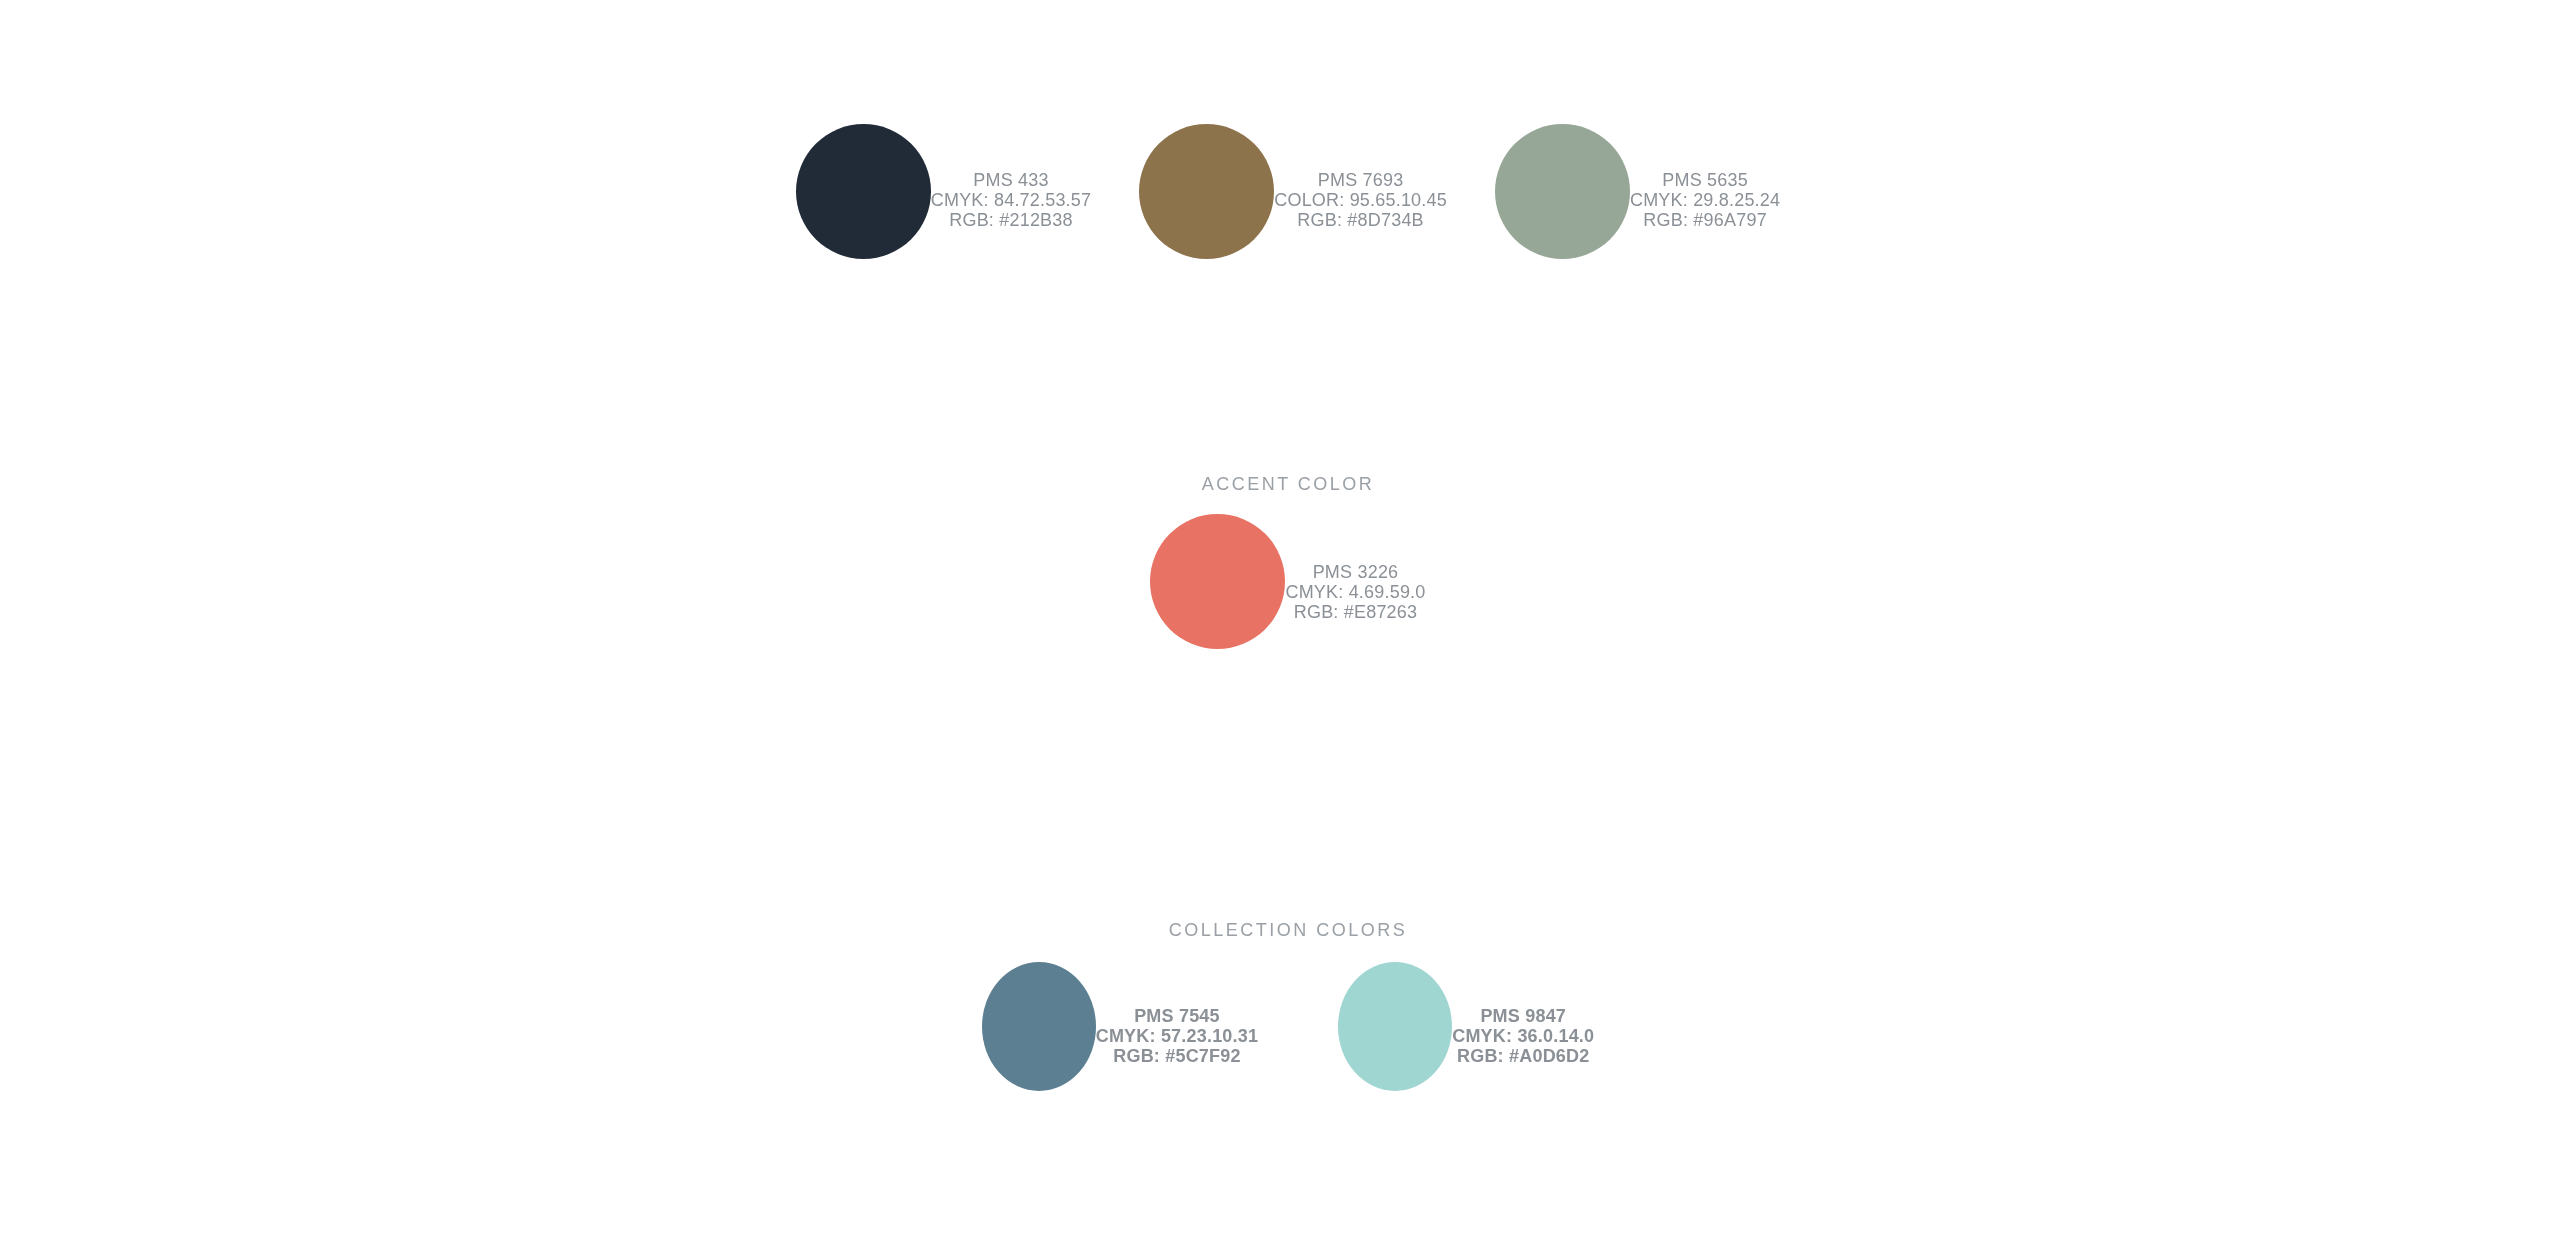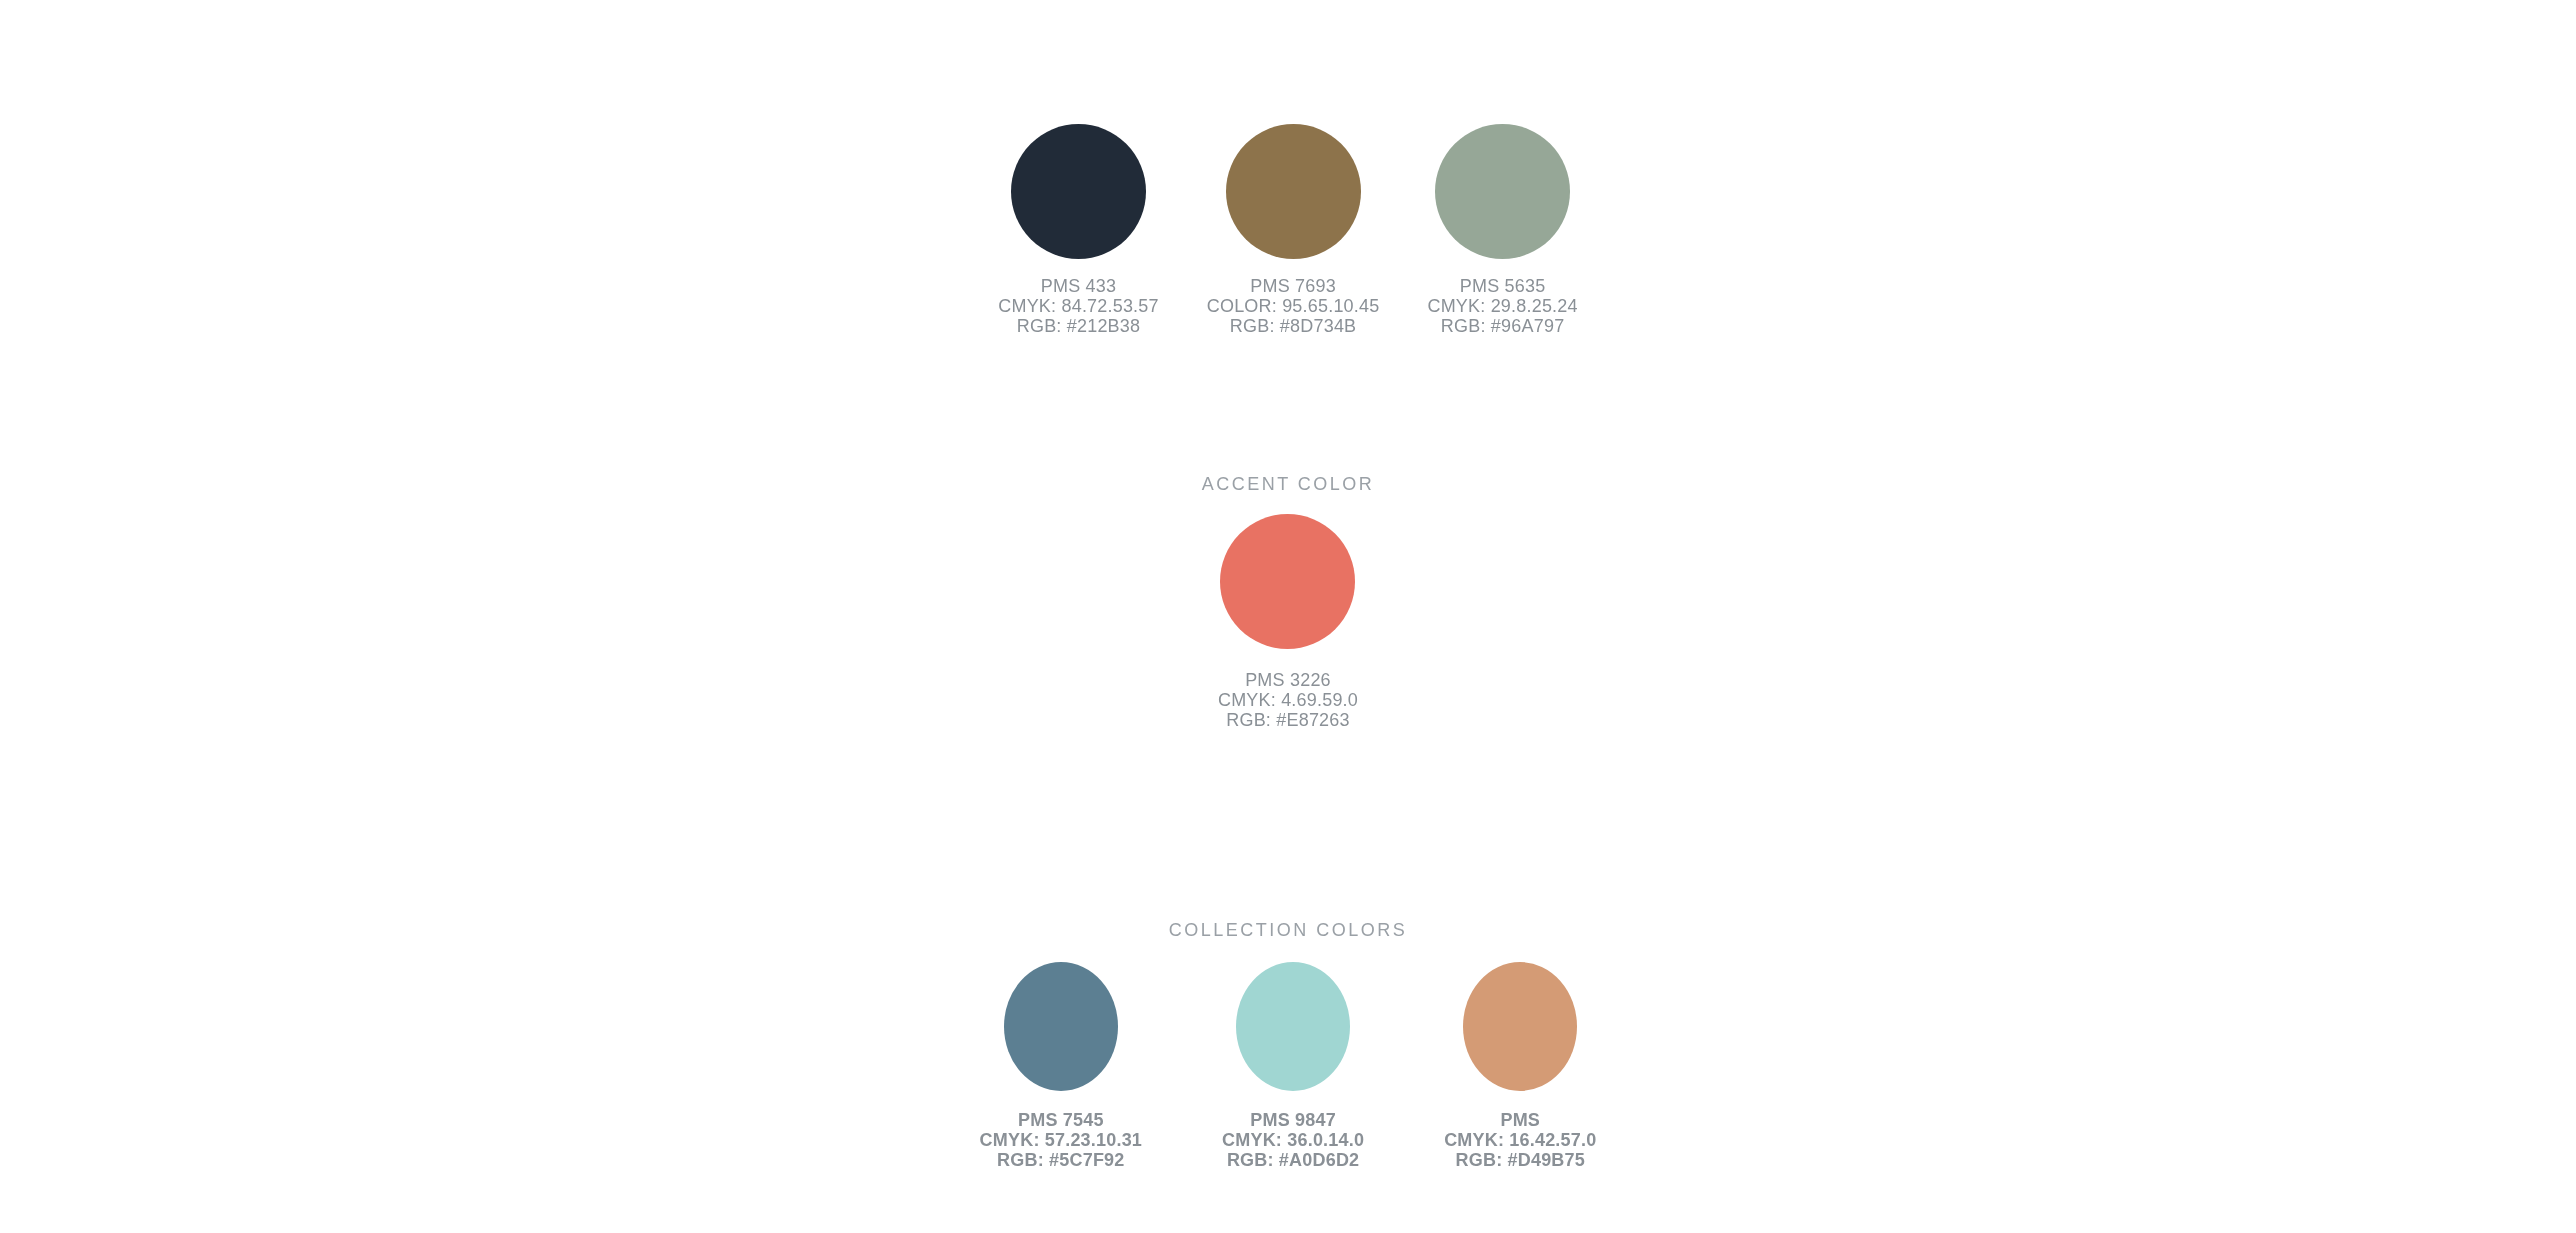--- a/index.html
+++ b/index.html
@@ -46,21 +46,21 @@
 
   
   .swatch-row {
     display: flex;
     align-items: flex-start;
     justify-content: center;
   }
 
   .swatch {
     display: flex;
-    flex-direction: column;
+    flex-direction: row;
     align-items: center;
   }
 
   .swatch-dot {
     border-radius: 50%;
     flex: none;
   }
 
   .swatch-caption {
     color: #8a9096;
@@ -184,25 +184,17 @@
           </div>
         </div>
         <div class="swatch">
           <div class="swatch-dot" style="background-color: rgb(160, 214, 210);"></div>
           <div class="swatch-caption">
             <div>PMS 9847</div>
             <div>CMYK: 36.0.14.0</div>
             <div>RGB: #A0D6D2</div>
           </div>
         </div>
-        <div class="swatch">
-          <div class="swatch-dot" style="background-color: rgb(212, 155, 117);"></div>
-          <div class="swatch-caption">
-            <div>PMS</div>
-            <div>CMYK: 16.42.57.0</div>
-            <div>RGB: #D49B75</div>
-          </div>
-        </div>
       </div>
   </div>
 
 </div>
 
 
 </body></html>

